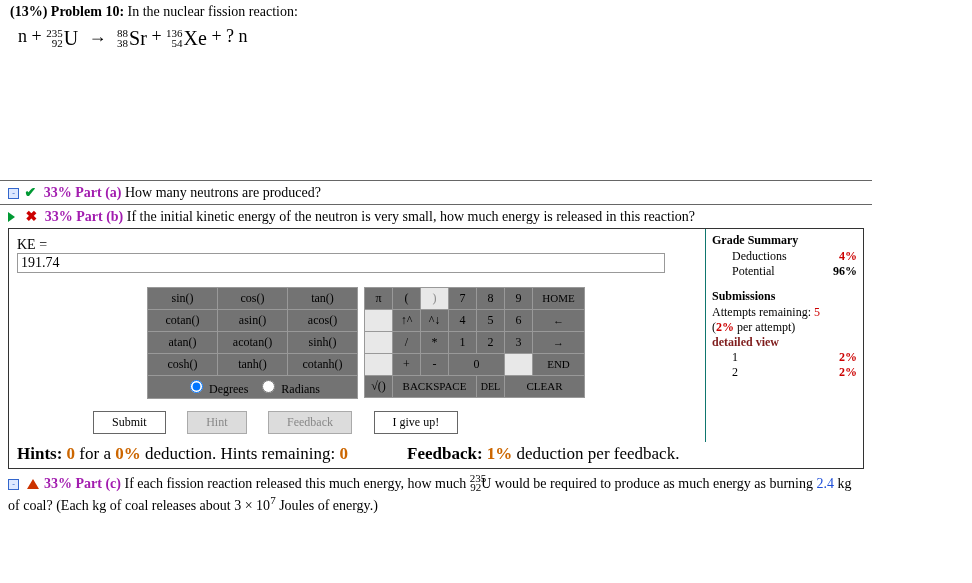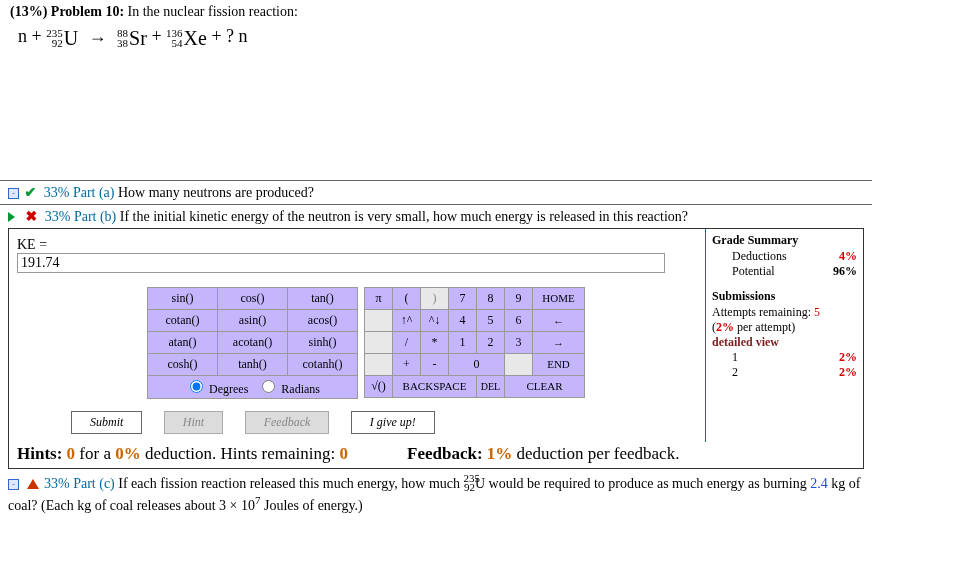--- a/index.html
+++ b/index.html
@@ -7,21 +7,21 @@
   .problem-header { padding: 4px 10px; }
   .problem-header b { font-weight: bold; }
   .equation { padding: 2px 10px 10px 18px; font-size: 18px; font-family: "Times New Roman", serif; }
   sup, sub { font-size: 11px; position: relative; }
   .isotope { display: inline-block; vertical-align: middle; }
   .isotope-pre { display: inline-grid; grid-template-rows: auto auto; font-size: 11px; line-height: 10px; text-align: right; vertical-align: middle; }
   .isotope-sym { display: inline-block; font-size: 20px; vertical-align: middle; margin-left: 1px; }
   .arrow { display: inline-block; margin: 0 6px; }
   .spacer { height: 120px; }
   .part-line { border-top: 1px solid #666; padding: 3px 8px; font-size: 14px; }
-  .part-label { color: #0369a1; font-weight: normal; }
+  .part-label { color: #a21caf; font-weight: bold; }
   .tri { display: inline-block; width: 0; height: 0; border-top: 5px solid transparent; border-bottom: 5px solid transparent; border-left: 7px solid #009933; margin-right: 3px; vertical-align: middle; }
   .check { color: #009933; font-weight: bold; margin-right: 4px; }
   .xmark { color: #cc0000; font-weight: bold; margin: 0 4px; }
   .sq-toggle { display: inline-block; width: 9px; height: 9px; border: 1px solid #3366cc; background: #dde8ff; vertical-align: middle; font-size: 8px; line-height: 9px; text-align: center; color: #3366cc; margin-right: 2px; }
   .warning-icon { display: inline-block; width: 0; height: 0; border-left: 6px solid transparent; border-right: 6px solid transparent; border-bottom: 10px solid #cc3300; vertical-align: middle; margin: 0 2px; }
 
   .work-box { border: 1px solid #333; margin: 0 8px; }
   .work-row { display: flex; }
   .work-main { flex: 1; padding: 6px 8px; }
   .grade-panel { width: 145px; border-left: 1px solid #0f766e; padding: 4px 6px; font-size: 12px; }
@@ -29,29 +29,29 @@
   .grade-row { display: flex; justify-content: space-between; line-height: 15px; margin-left: 20px; }
   .grade-row .r { font-weight: bold; }
   .red { color: #cc0000; }
   .link { color: #7f1d1d; font-weight: bold; }
 
   .answer-line { margin: 2px 0 14px 0; }
   .answer-input { width: 640px; border: 1px solid #999; padding: 1px 3px; font-family: inherit; font-size: 14px; background: #fff; }
 
   .keypad-area { display: flex; align-items: flex-start; margin-left: 130px; gap: 6px; }
   table.fn, table.np { border-collapse: collapse; }
-  table.fn td, table.np td { border: 1px solid #999; text-align: center; font-size: 12px; height: 22px; box-sizing: border-box; cursor: pointer; background: #c4b5fd; }
+  table.fn td, table.np td { border: 1px solid #999; text-align: center; font-size: 12px; height: 22px; box-sizing: border-box; cursor: pointer; background: #737373; }
   table.fn td { width: 70px; }
   table.fn td.radio-row { font-size: 12px; }
   table.np td { width: 28px; }
   table.np td.wide { width: 78px; font-size: 11px; }
   table.np td.end { width: 52px; font-size: 11px; }
   table.np td.dim { background: #e8e8e8; color: #888; }
 
-  .btn-row { margin: 12px 0 2px 54px; font-style: italic; }
+  .btn-row { margin: 12px 0 2px 76px; }
   .btn { display: inline-block; border: 1px solid #666; padding: 3px 18px; font-size: 12px; margin-right: 18px; cursor: pointer; background: #fff; }
   .btn.disabled { background: #dcdcdc; color: #888; border-color: #aaa; }
 
   .hint-line { display: flex; padding: 2px 8px 4px 8px; font-size: 17px; }
   .hint-line .left { flex: 0 0 390px; }
   .num { color: #cc6600; font-weight: bold; }
   .orange { color: #1d4ed8; font-weight: normal; }
   .part-c { padding: 6px 10px 6px 8px; font-size: 14px; line-height: 1.35; }
   .isotope-inline { white-space: nowrap; }
   .isotope-inline sup, .isotope-inline sub { line-height: 0; }

